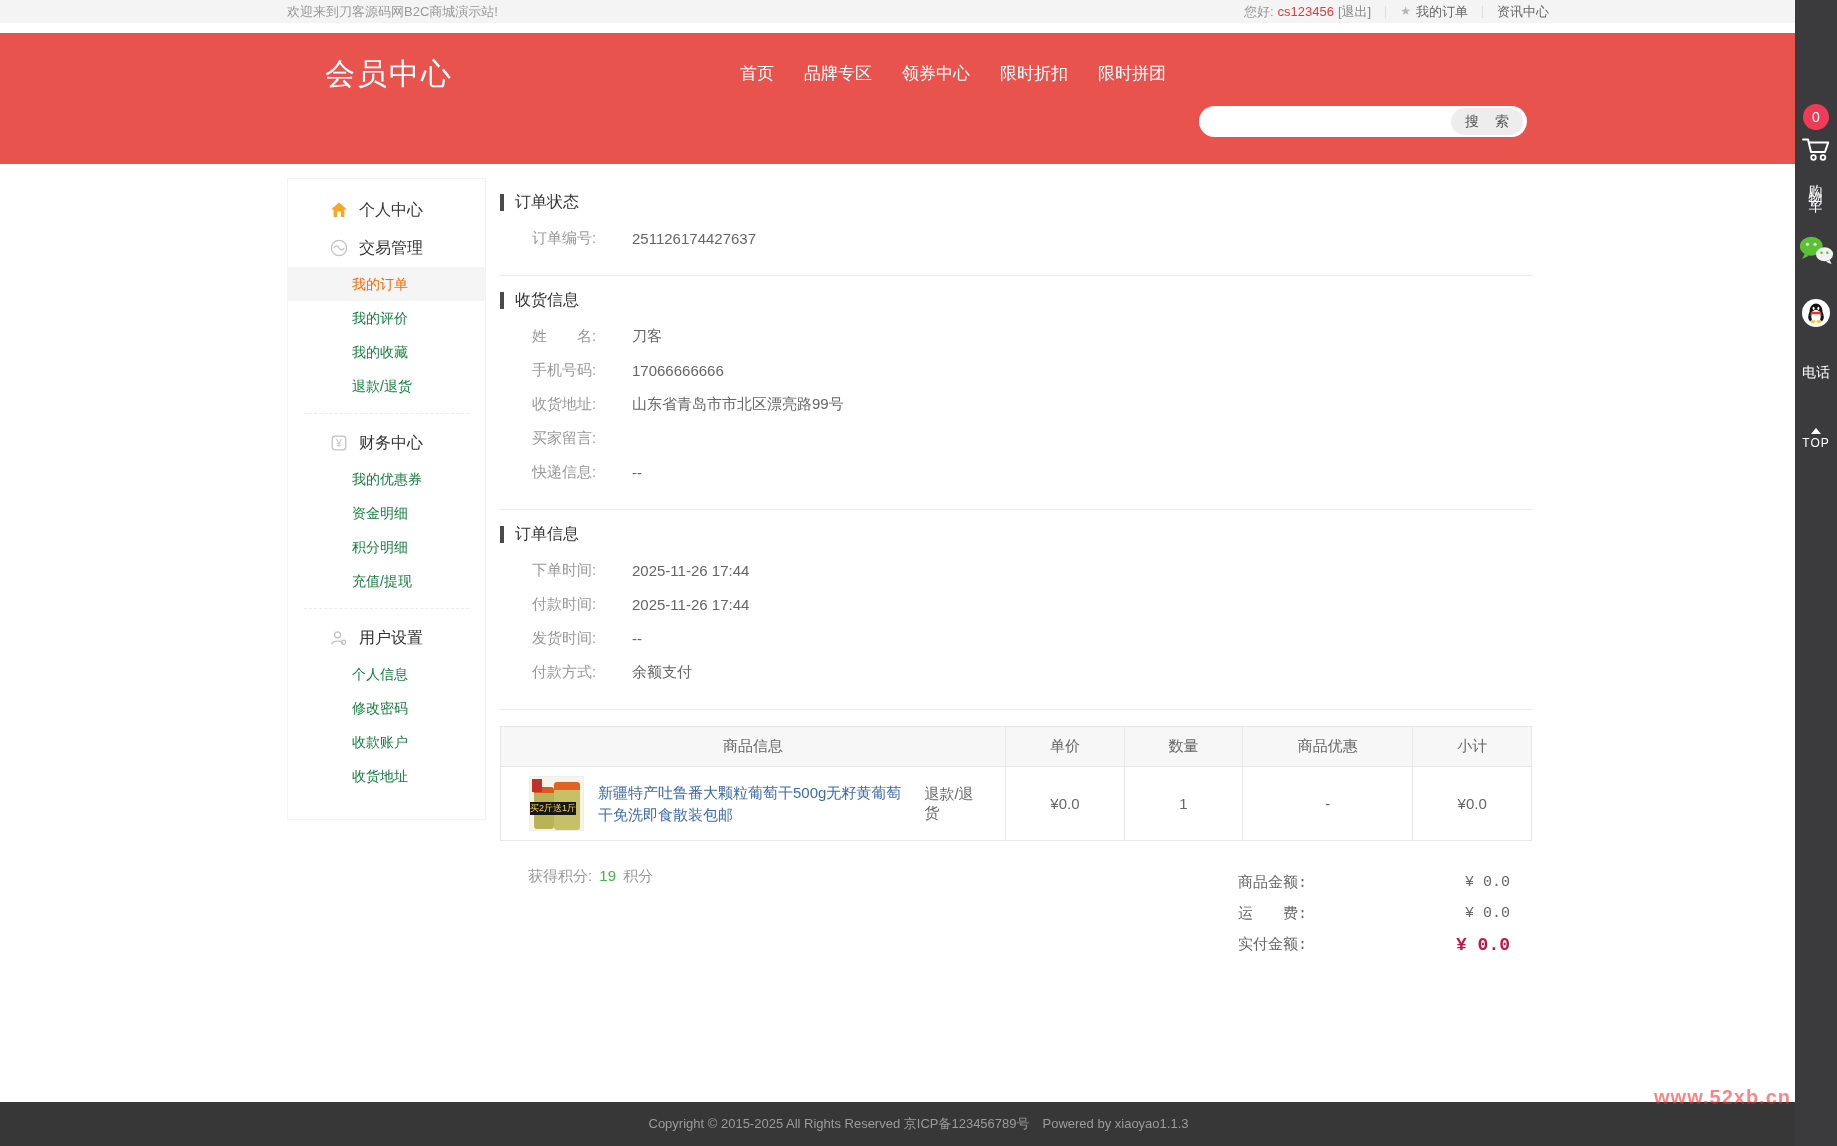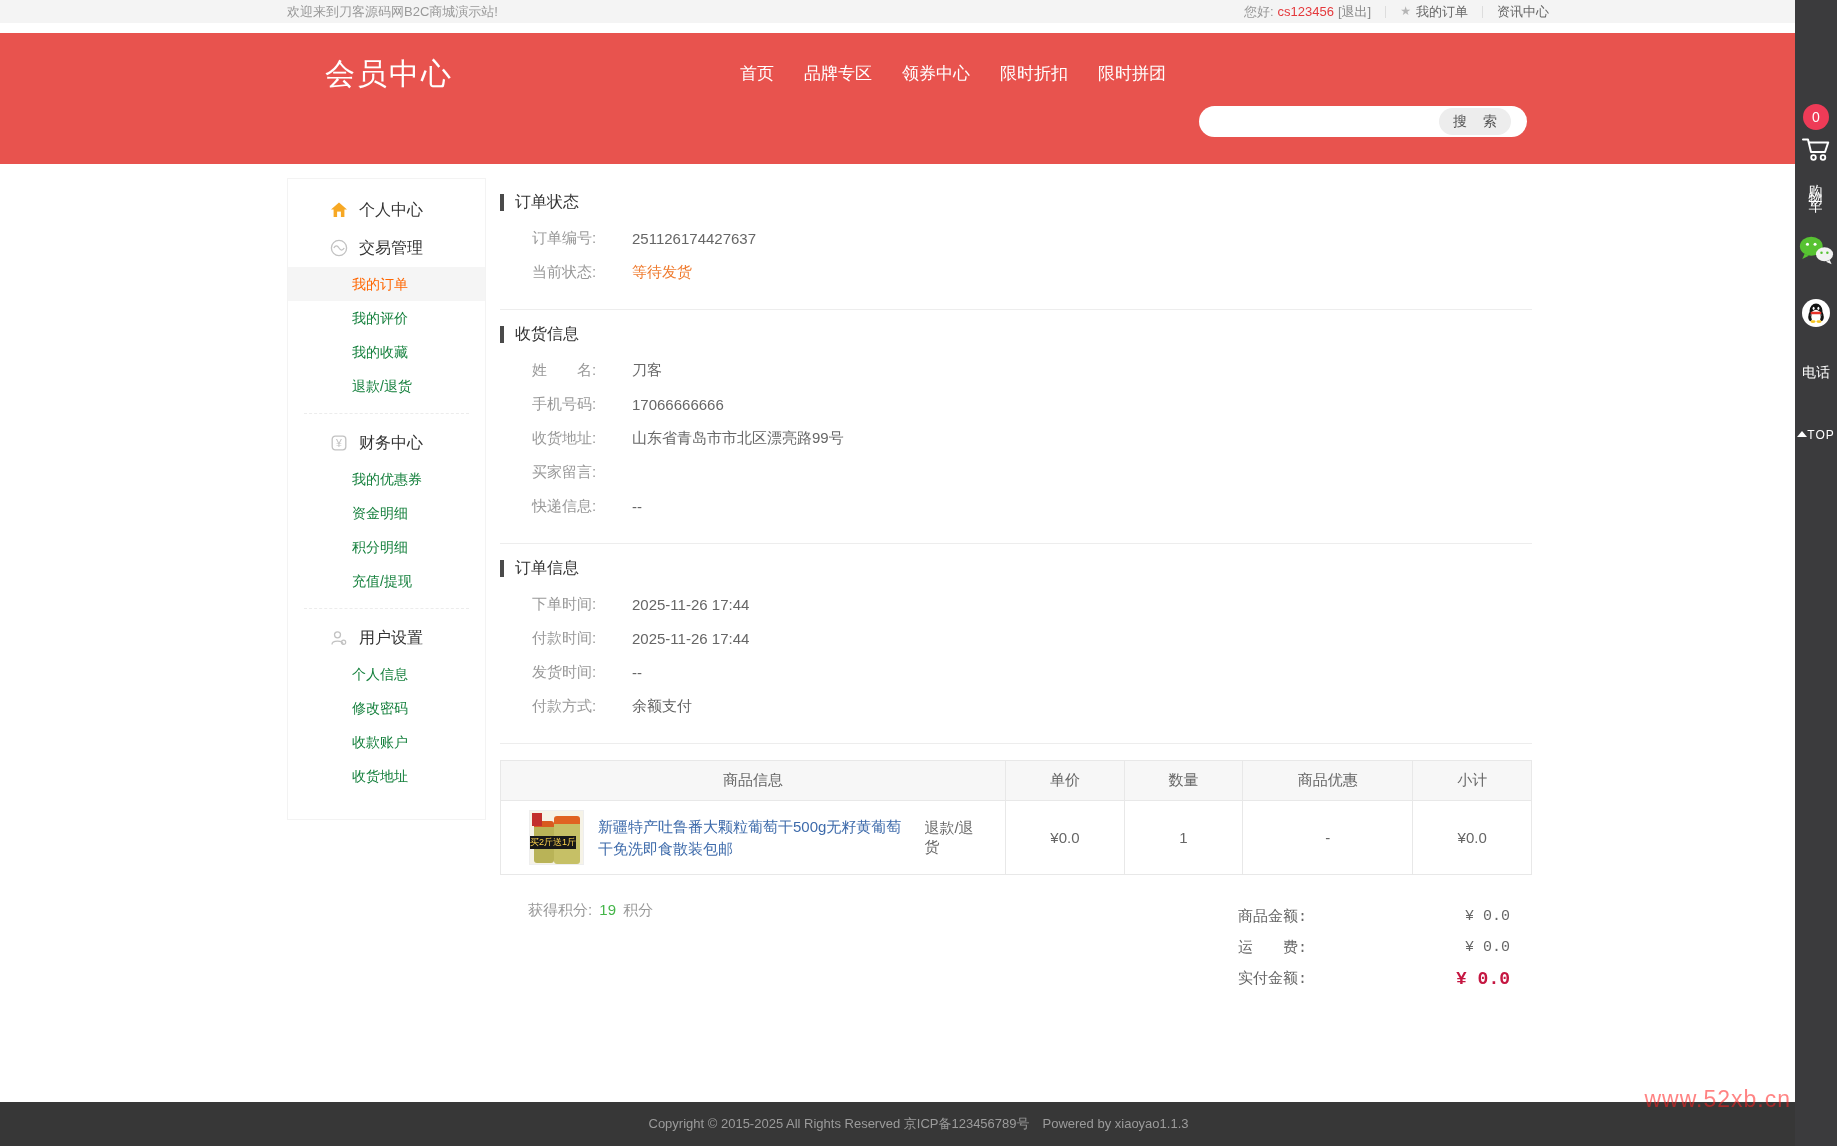--- a/index.html
+++ b/index.html
@@ -22,21 +22,21 @@
   .top-spacer { height:10px; background:#fff; }
 
   
   .header { height:131px; background:#e8534e; }
   .header .container { height:131px; }
   .page-title { position:absolute; left:38px; top:21px; color:#fff; font-size:30px; font-weight:400; letter-spacing:2px; }
   .main-nav { position:absolute; left:453px; top:29px; display:flex; gap:30px; }
   .main-nav .nav-item { color:#fff; font-size:17px; cursor:pointer; white-space:nowrap; }
   .search-box { position:absolute; right:22px; top:73px; width:328px; height:31px; background:#fff; border-radius:17px; display:flex; align-items:center; overflow:hidden; }
   .search-box input { flex:1; border:none; outline:none; background:transparent; height:27px; padding-left:16px; font-size:14px; color:#333; }
-  .search-btn { width:72px; height:27px; margin:16px; border:none; background:#ededed; border-radius:14px; color:#555; font-size:14px; letter-spacing:6px; padding-left:6px; cursor:pointer; }
+  .search-btn { width:72px; height:27px; margin:4px; border:none; background:#ededed; border-radius:14px; color:#555; font-size:14px; letter-spacing:6px; padding-left:6px; cursor:pointer; }
 
   
   .main { display:flex; gap:14px; margin-top:14px; align-items:flex-start; }
   .sidebar { width:199px; border:1px solid #f3f3f3; background:#fff; padding:12px 0 26px; }
   .side-sec-title { display:flex; align-items:center; height:38px; padding-left:42px; font-size:16px; color:#333; }
   .side-sec-title svg { margin-right:11px; flex:none; }
   .side-item { height:34px; line-height:34px; padding-left:64px; font-size:14px; color:#15803d; cursor:pointer; }
   .side-item.active { background:#f5f5f5; color:#ff6600; }
   .side-divider { border:none; border-top:1px dashed #ececec; margin:10px 16px; }
 
@@ -68,31 +68,31 @@
   .summary { display:flex; justify-content:space-between; margin-top:26px; padding-left:28px; }
   .points { font-size:15px; color:#999; }
   .points .pts-num { color:#44b549; margin:0 3px; }
   .totals { width:272px; margin-right:22px;font-family:Liberation Mono, monospace; }
   .total-row { display:flex; justify-content:space-between; align-items:center; height:31px; font-size:15px; color:#666; }
   .total-row .t-value { text-align:right; }
   .total-row.final .t-value { color:#c51641; font-weight:bold; font-size:18px; }
 
   
   .footer { position:absolute; left:0; bottom:0; width:1837px; height:44px; background:#373737; color:#9b9b9b; font-size:13px; line-height:44px; text-align:center; }
-  .watermark { position:absolute; right:46px; top:1086px; color:#ff1f1f; opacity:.55; font-size:23px; font-weight:normal; z-index:30; letter-spacing:1px; }
+  .watermark { position:absolute; right:46px; top:1086px; color:#ff1f1f; opacity:.55; font-size:20px; font-weight:bold; z-index:30; letter-spacing:1px; }
 
   
   .dock { position:absolute; right:0; top:0; width:42px; height:1146px; background:#3b3b3d; z-index:20; display:flex; flex-direction:column; align-items:center; }
   .cart-badge { margin-top:104px; width:26px; height:26px; border-radius:50%; background:#ee3b57; color:#fff; font-size:14px; line-height:26px; text-align:center; }
   .cart-icn { margin-top:5px; cursor:pointer; }
   .cart-label { margin-top:10px; color:#fff; font-size:14px; writing-mode:vertical-lr; text-orientation:upright; letter-spacing:7px; cursor:pointer; }
   .dock-wechat { margin-top:40px; cursor:pointer; }
   .dock-qq { margin-top:32px; cursor:pointer; }
   .dock-phone { margin-top:36px; color:#fff; font-size:14px; cursor:pointer; }
-  .dock-top { margin-top:46px; display:flex; flex-direction:row; align-items:center; cursor:pointer; }
+  .dock-top { margin-top:46px; display:flex; flex-direction:column; align-items:center; cursor:pointer; }
   .dock-top .tri { width:0; height:0; border-left:5px solid transparent; border-right:5px solid transparent; border-bottom:6px solid #fff; margin-bottom:2px; }
   .dock-top .top-txt { color:#fff; font-size:12px; letter-spacing:1px; }
 </style>
 </head>
 <body>
 
 <div class="topbar">
   <div class="container">
     <span>欢迎来到刀客源码网B2C商城演示站!</span>
     <span class="topbar-right">
@@ -180,24 +180,20 @@
 
     <div class="content">
 
       <div class="section-title">
         <span class="bar"></span>
         <span class="txt">订单状态</span>
       </div>
       <div class="info-row">
         <span class="info-label">订单编号:</span>
         <span class="info-value">251126174427637</span>
-      </div>
-      <div class="info-row">
-        <span class="info-label">当前状态:</span>
-        <span class="info-value status">等待发货</span>
       </div>
       <hr class="divider">
 
       <div class="section-title">
         <span class="bar"></span>
         <span class="txt">收货信息</span>
       </div>
       <div class="info-row">
         <span class="info-label">姓　　名:</span>
         <span class="info-value">刀客</span>

